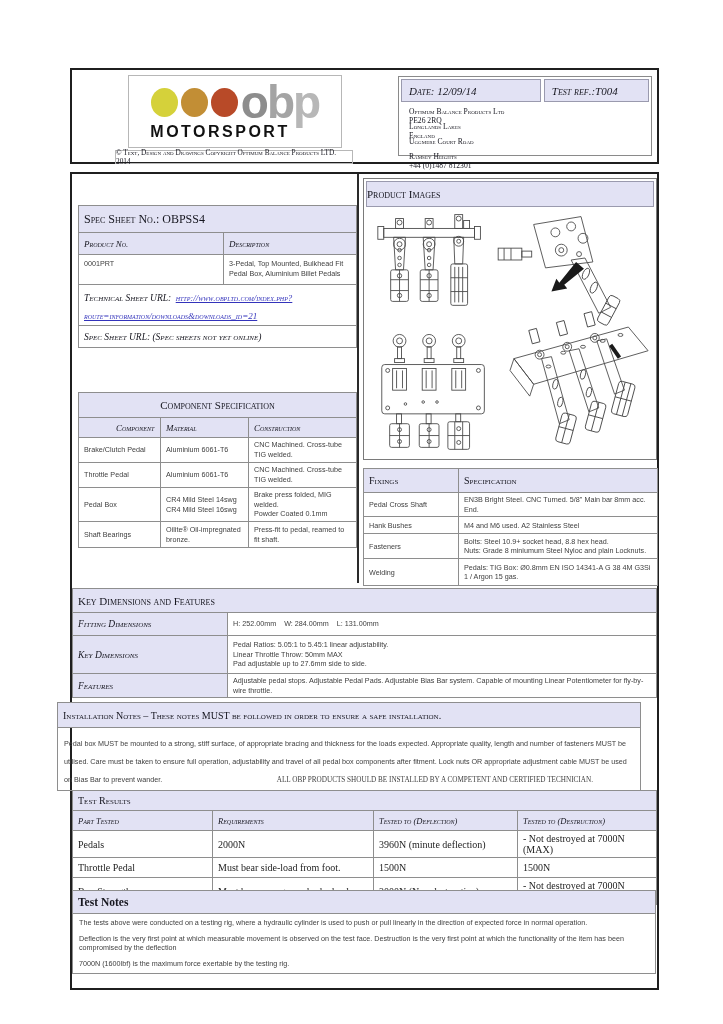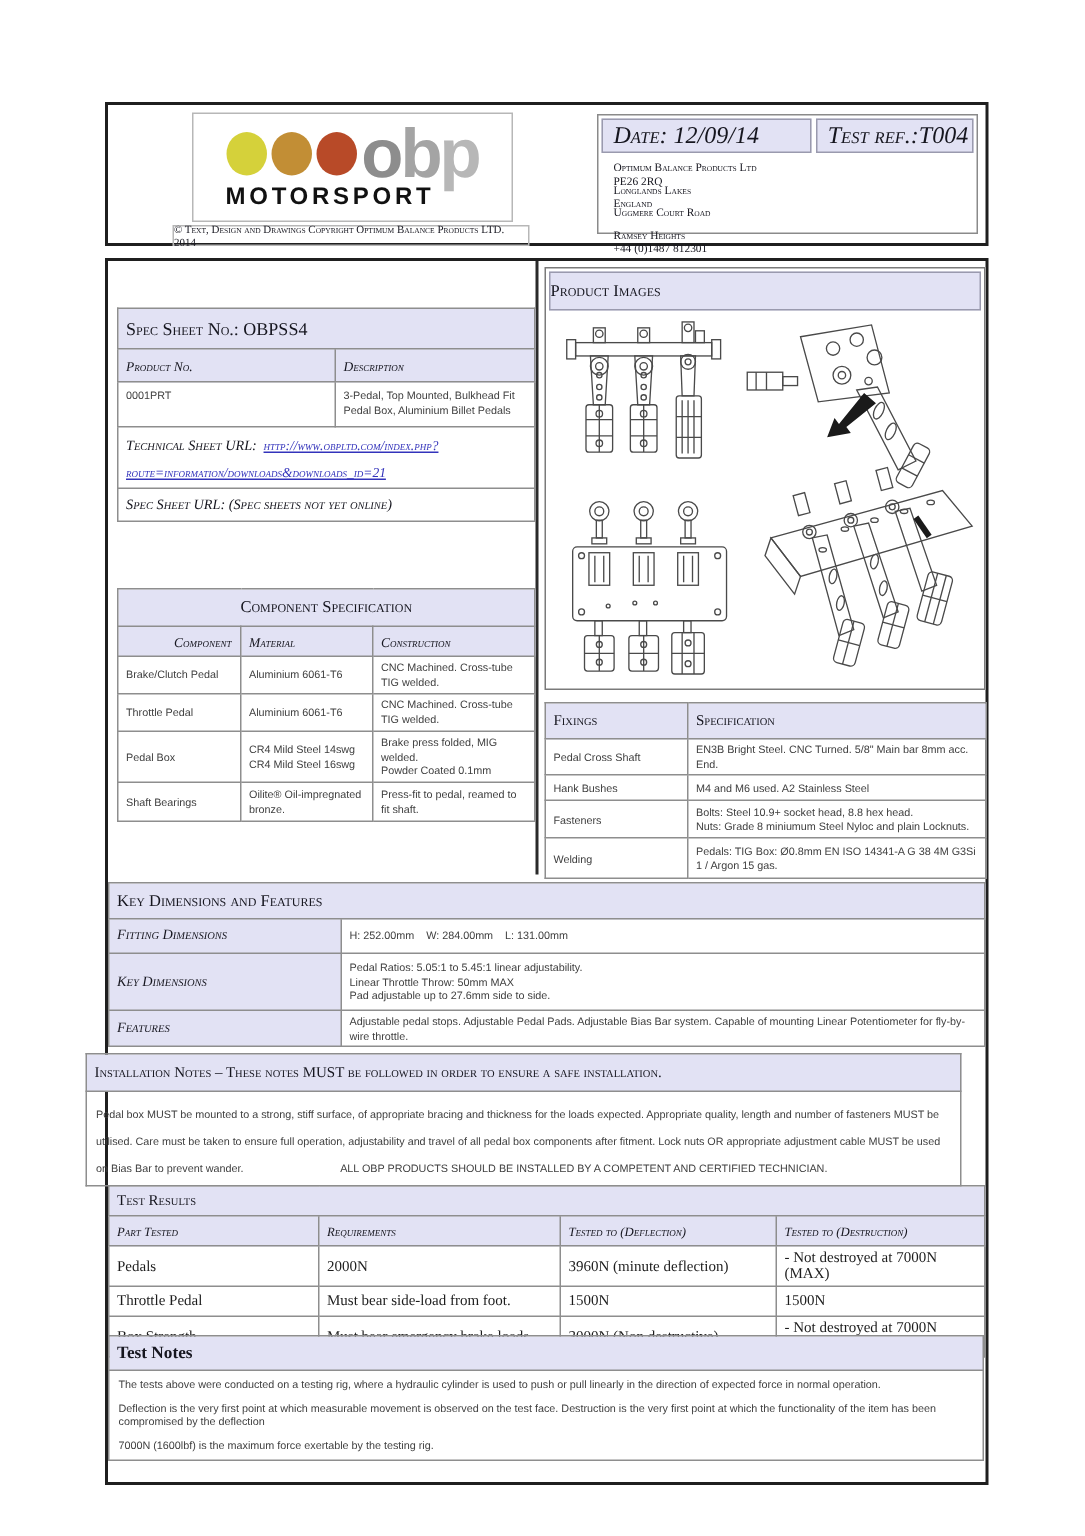--- a/index.html
+++ b/index.html
@@ -22,21 +22,21 @@
   .logo-row { display:flex; align-items:center; margin-top:3px; height:46px; }
   .circle { width:27px; height:29px; border-radius:50%; margin-right:3px; }
   .obp { font-weight:bold; font-size:46px; line-height:40px; letter-spacing:-2px; }
   .motorsport { font-weight:bold; font-size:16px; letter-spacing:2.5px; color:#111; margin-top:-2px; margin-left:-30px; }
   .copy-box { border:1px solid #b7b7b7; font-size:7.3px; display:flex; align-items:center; justify-content:center; }
 
   
   .info-box { border:1px solid #8a8a8a; padding:2px; }
   .date-row { display:flex; gap:3px; }
   .date-cell { border:1px solid #9a9aae; height:23px; display:flex; align-items:center; padding-left:7px;
-               font-size:16px; }
+               font-size:11px; }
   .addr { padding:5px 8px 0 8px; }
   .addr-row { display:flex; height:15px; font-size:7.6px;flex-direction:column; }
   .addr-l { width:138px; }
 
   
   table.tbl { border-collapse:collapse; table-layout:fixed; width:100%; }
   table.tbl td { border:1px solid #8e8e8e; padding:2px 5px; vertical-align:middle; }
   .t-title { font-size:12px; }
   .t-colhead { font-size:9px; }
   .body-s { font-size:7.2px; line-height:1.35; color:#404040; }
@@ -414,21 +414,21 @@
 
   <div class="abs" style="left:57px; top:702px; width:584px;">
     <table class="tbl">
       <tbody>
           <tr>
             <td class="lav sc" style="height:25px; font-size:10px;">Installation Notes – These notes MUST be followed in order to ensure a safe installation.</td>
           </tr>
       <tr>
             <td style="height:50px; vertical-align:top; padding:4px 6px;">
         <span class="body-s">Pedal box MUST be mounted to a strong, stiff surface, of appropriate bracing and thickness for the loads expected. Appropriate quality, length and number of fasteners MUST be utilised. Care must be taken to ensure full operation, adjustability and travel of all pedal box components after fitment. Lock nuts OR appropriate adjustment cable MUST be used on Bias Bar to prevent wander.</span>
-        <span class="body-s" style="margin-left:60px;">ALL OBP PRODUCTS SHOULD BE INSTALLED BY A COMPETENT AND CERTIFIED TECHNICIAN.</span>
+        <span class="body-s" style="margin-left:110px;font-family:Liberation Serif, serif;">ALL OBP PRODUCTS SHOULD BE INSTALLED BY A COMPETENT AND CERTIFIED TECHNICIAN.</span>
       </td>
           </tr>
     </tbody>
       </table>
   </div>
 
   <div class="abs" style="left:72px; top:790px; width:584px;">
     <table class="tbl">
       <colgroup>
           <col style="width:140px;">

